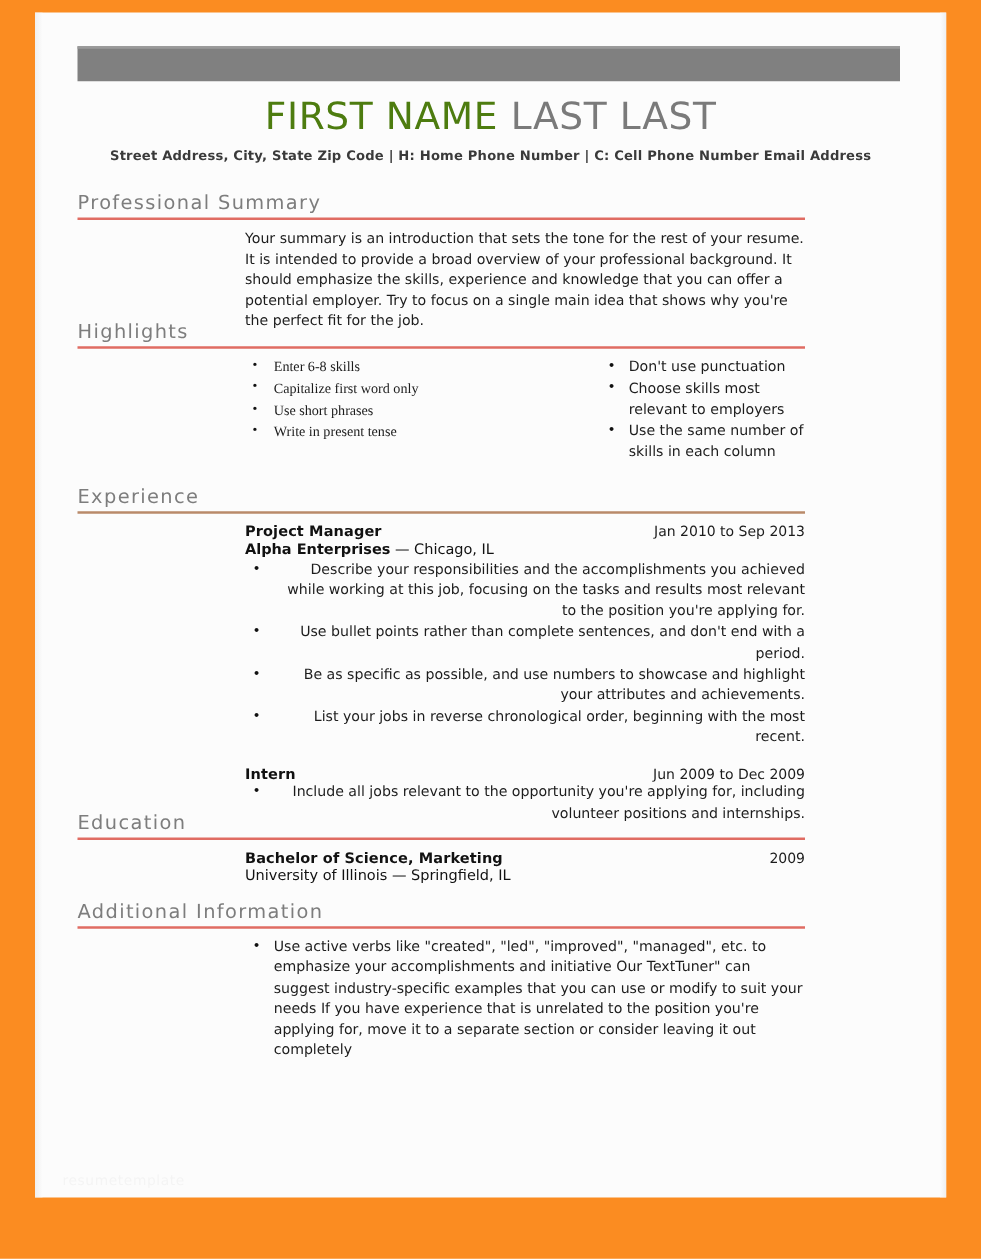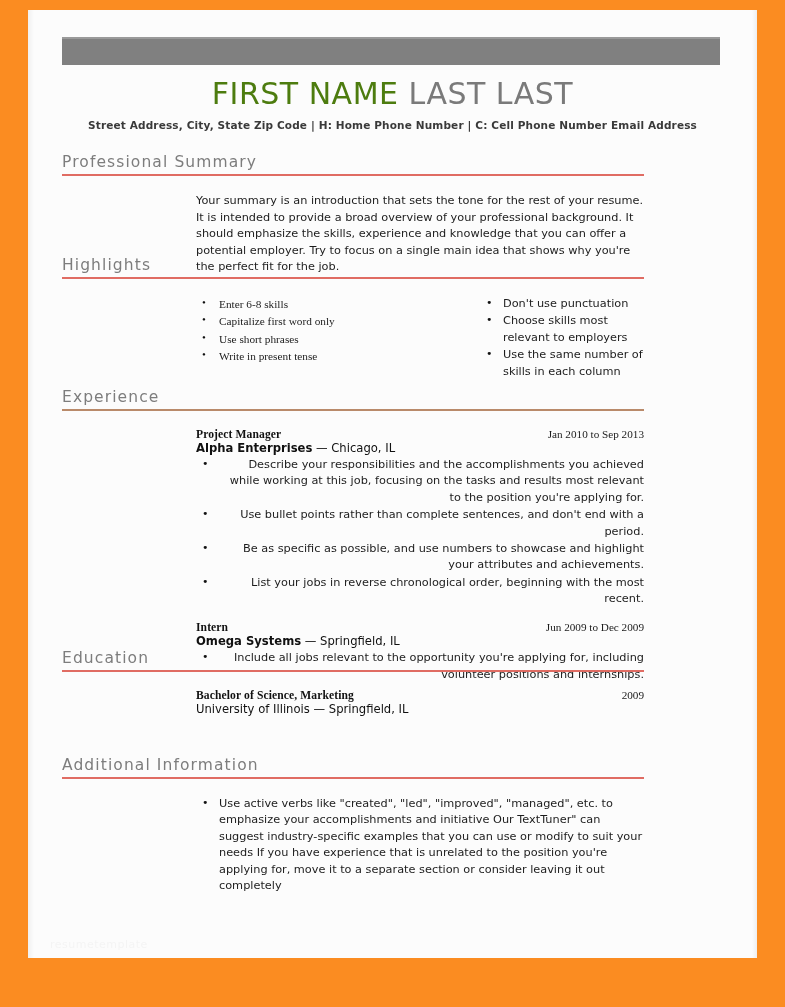--- a/index.html
+++ b/index.html
@@ -114,21 +114,21 @@
   .section-rule {
     height: 2px;
     width: 100%;
     background: #e06c63;
   }
   .section-rule.tan { background: #b98a6a; }
 
   .section-body {
     margin-left: 168px;
     margin-right: 34px;
-    padding-top: 17px;
+    padding-top: 7px;
   }
 
   p.para {
     margin: 0;
     font-size: 11.3px;
     line-height: 1.47;
     color: #1c1c1c;
   }
 
   ul.bullets {
@@ -159,21 +159,20 @@
   }
   .hl-col-left { width: 284px; flex: none; font-family: Liberation Serif, serif; }
   .hl-col-right { flex: 1; }
 
   
   .entry { margin-bottom: 2px; }
   .entry-row {
     display: flex;
     justify-content: space-between;
     align-items: baseline;
-    font-family: Liberation Serif, serif;
   }
   .entry-title {
     font-size: 11.6px;
     font-weight: bold;
     color: #111;
     letter-spacing: 0.1px;
   }
   .entry-date {
     font-size: 11.2px;
     color: #1c1c1c;
@@ -274,21 +273,20 @@
               <li>Be as specific as possible, and use numbers to showcase and highlight your attributes and achievements.</li>
               <li>List your jobs in reverse chronological order, beginning with the most recent.</li>
             </ul>
           </div>
           <div class="spacer-12"></div>
           <div class="entry">
             <div class="entry-row">
               <div class="entry-title">Intern</div>
               <div class="entry-date">Jun 2009 to Dec 2009</div>
             </div>
-            <div class="entry-org"><span class="org-name">Omega Systems</span><span class="org-loc"> — Springfield, IL</span></div>
             <ul class="bullets entry-bullets">
               <li>Include all jobs relevant to the opportunity you're applying for, including volunteer positions and internships.</li>
             </ul>
           </div>
         </div>
     </div>
 
     <div class="section" style="top:639px;">
       <div class="section-head">
         <div class="section-title">Education</div>
@@ -298,21 +296,21 @@
           <div class="entry">
             <div class="entry-row">
               <div class="entry-title">Bachelor of Science, Marketing</div>
               <div class="entry-date">2009</div>
             </div>
             <div class="entry-org"><span class="org-loc">University of Illinois</span><span class="org-loc"> — Springfield, IL</span></div>
           </div>
         </div>
     </div>
 
-    <div class="section" style="top:710px;margin-top:36px;">
+    <div class="section" style="top:710px;">
       <div class="section-head">
         <div class="section-title">Additional Information</div>
         <div class="section-rule"></div>
       </div>
       <div class="section-body">
         <ul class="bullets" id="additional-list">
             <li>Use active verbs like "created", "led", "improved", "managed", etc. to emphasize your accomplishments and initiative Our TextTuner" can suggest industry-specific examples that you can use or modify to suit your needs If you have experience that is unrelated to the position you're applying for, move it to a separate section or consider leaving it out completely</li>
           </ul>
       </div>
     </div>

